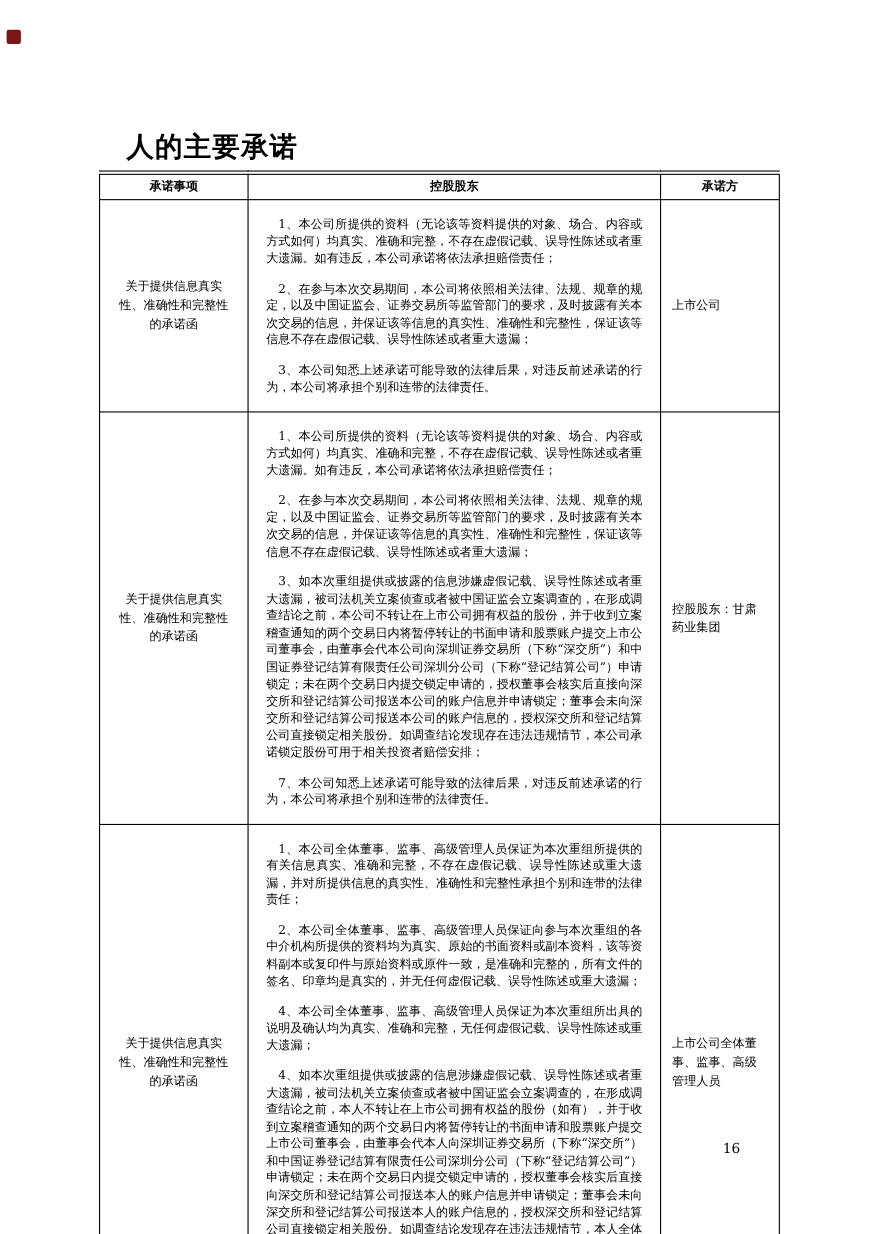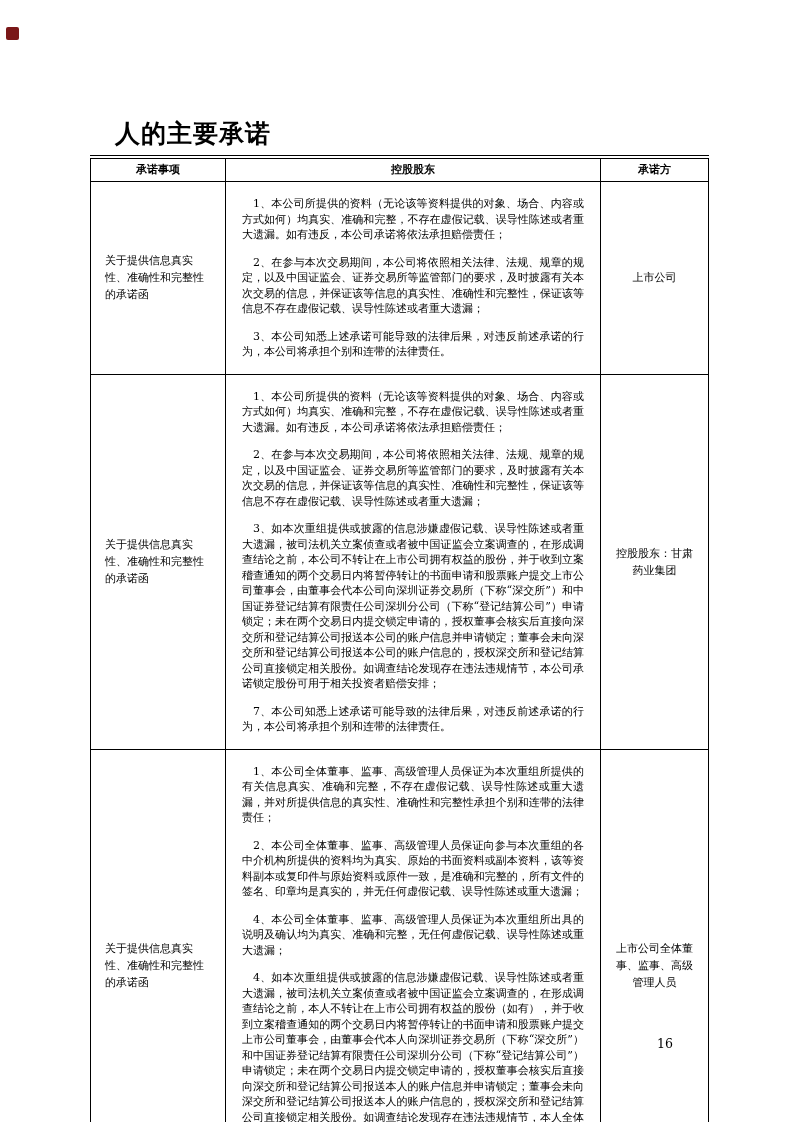--- a/index.html
+++ b/index.html
@@ -55,29 +55,29 @@
     vertical-align: middle;
     padding: 0;
   }
   .commit-table th {
     height: 22px;
     text-align: center;
     font-weight: bold;
     line-height: 14px;
   }
   td.cell-item {
+    text-align: center;
     line-height: 17px;
     padding: 2px 14px;
   }
   td.cell-content {
     vertical-align: top;
     padding: 2px 4px 2px 4px;
   }
   td.cell-party {
-    text-align: center;
     line-height: 17px;
     padding: 2px 10px;
   }
   .cell-content p {
     margin: 12px;
     text-indent: 1em;
     text-align: justify;
     line-height: 15.5px;
   }
   tr.row-1 td { height: 140px; }

